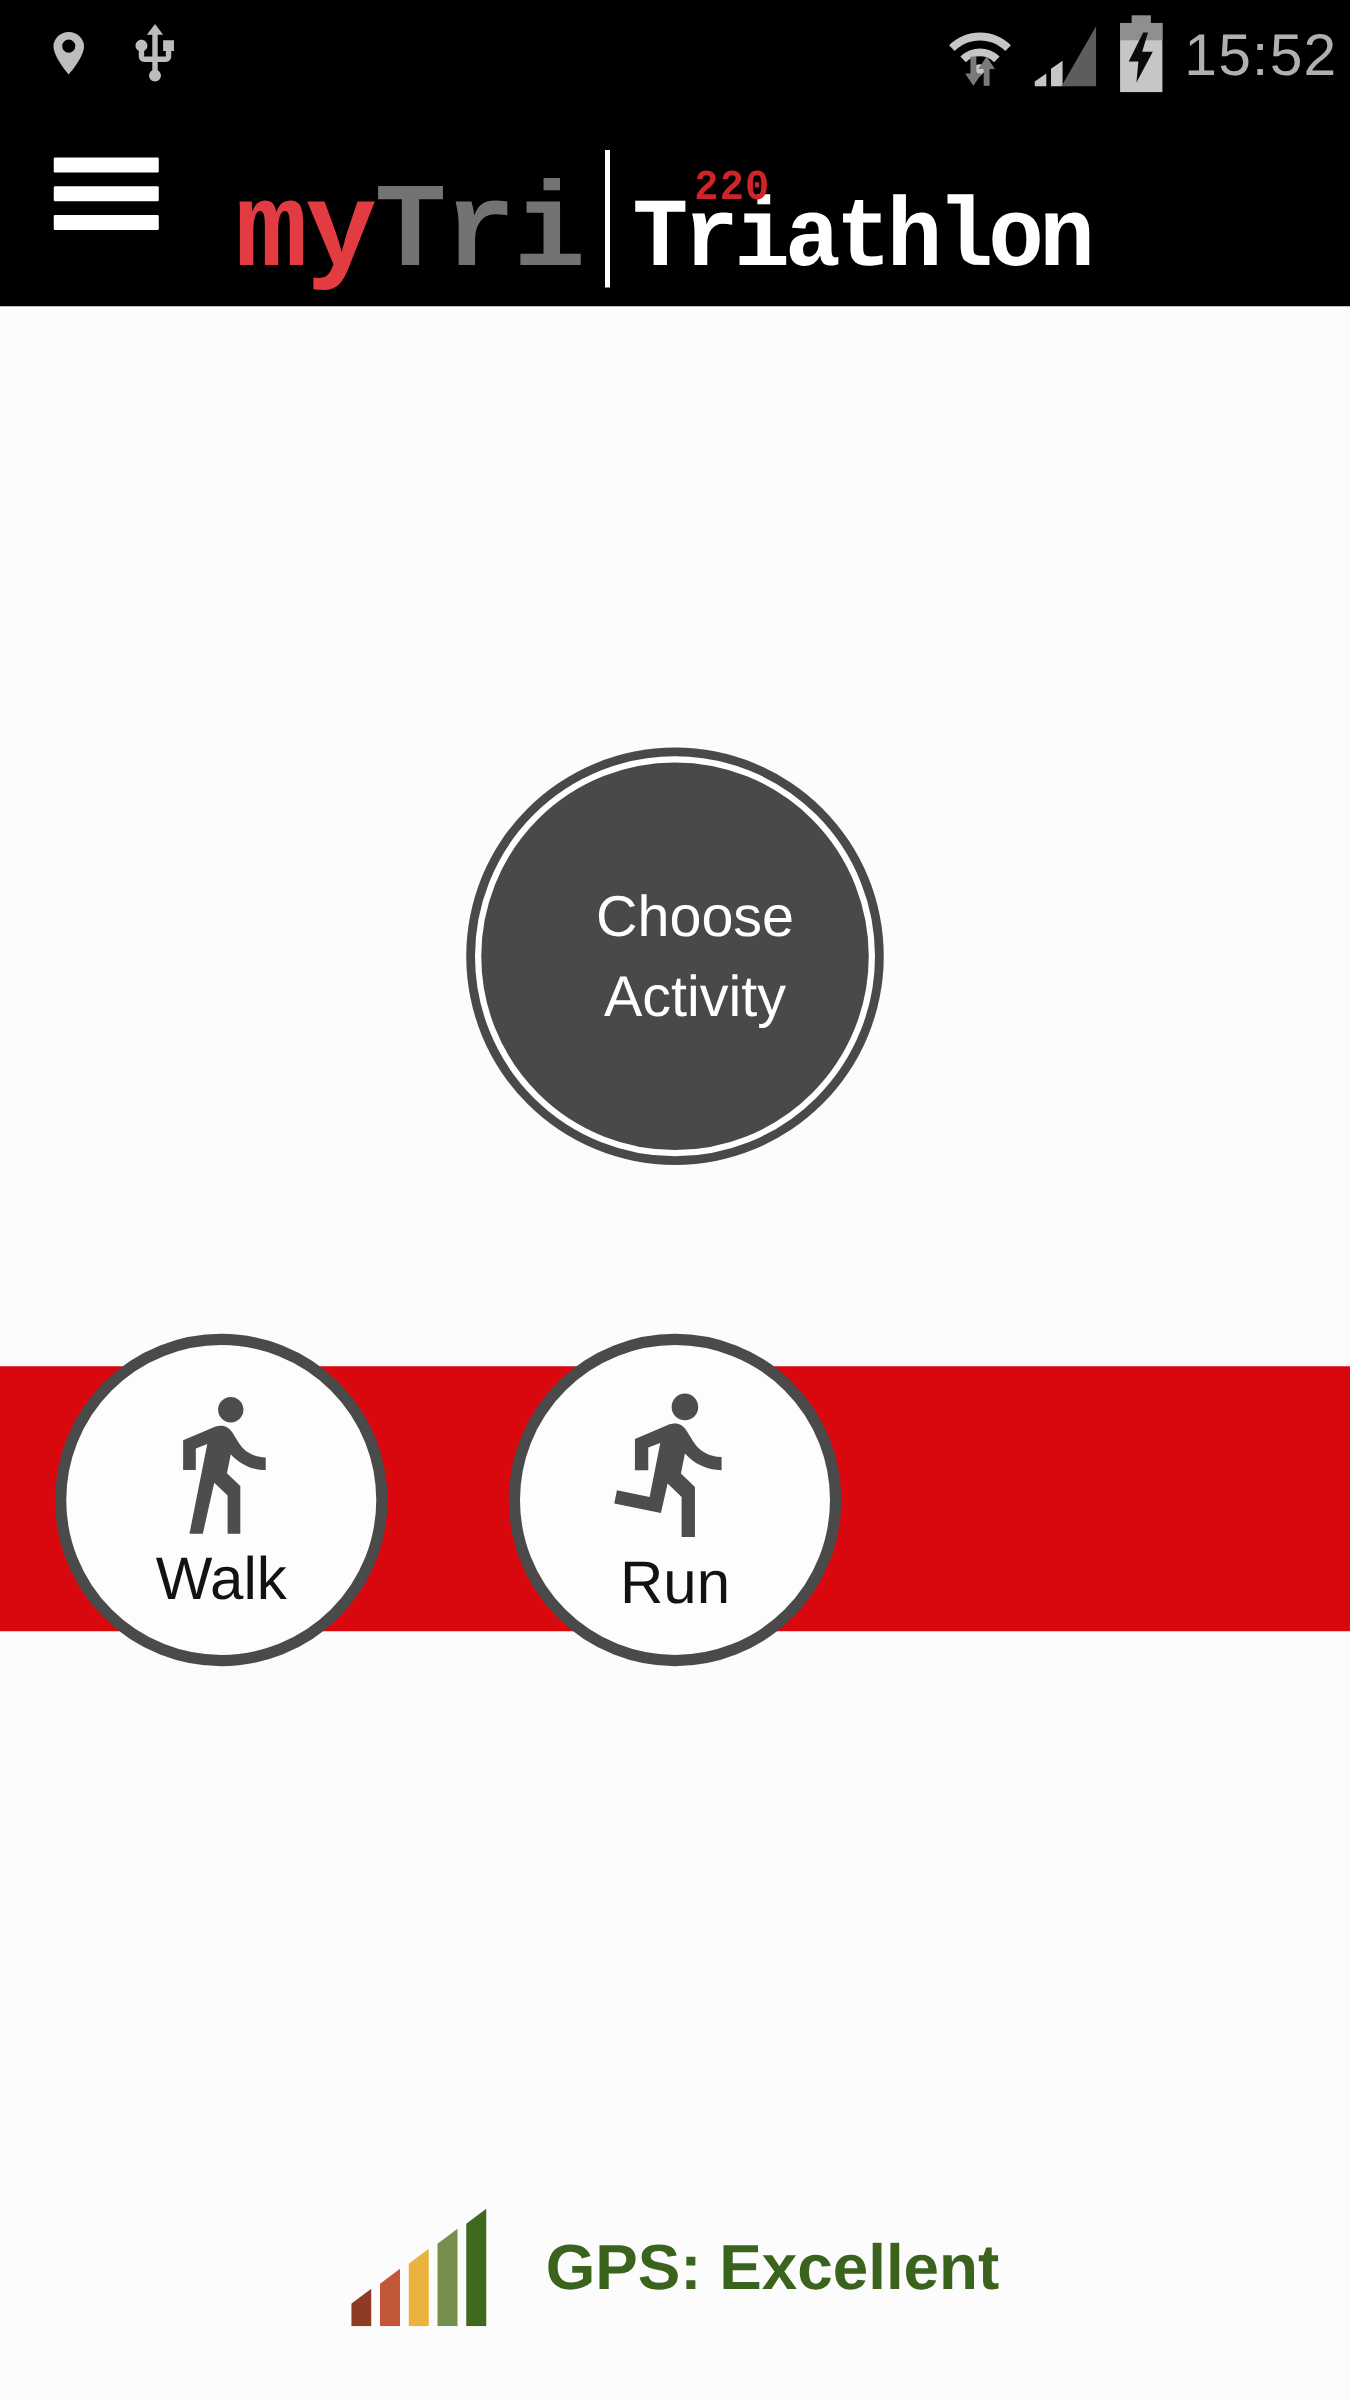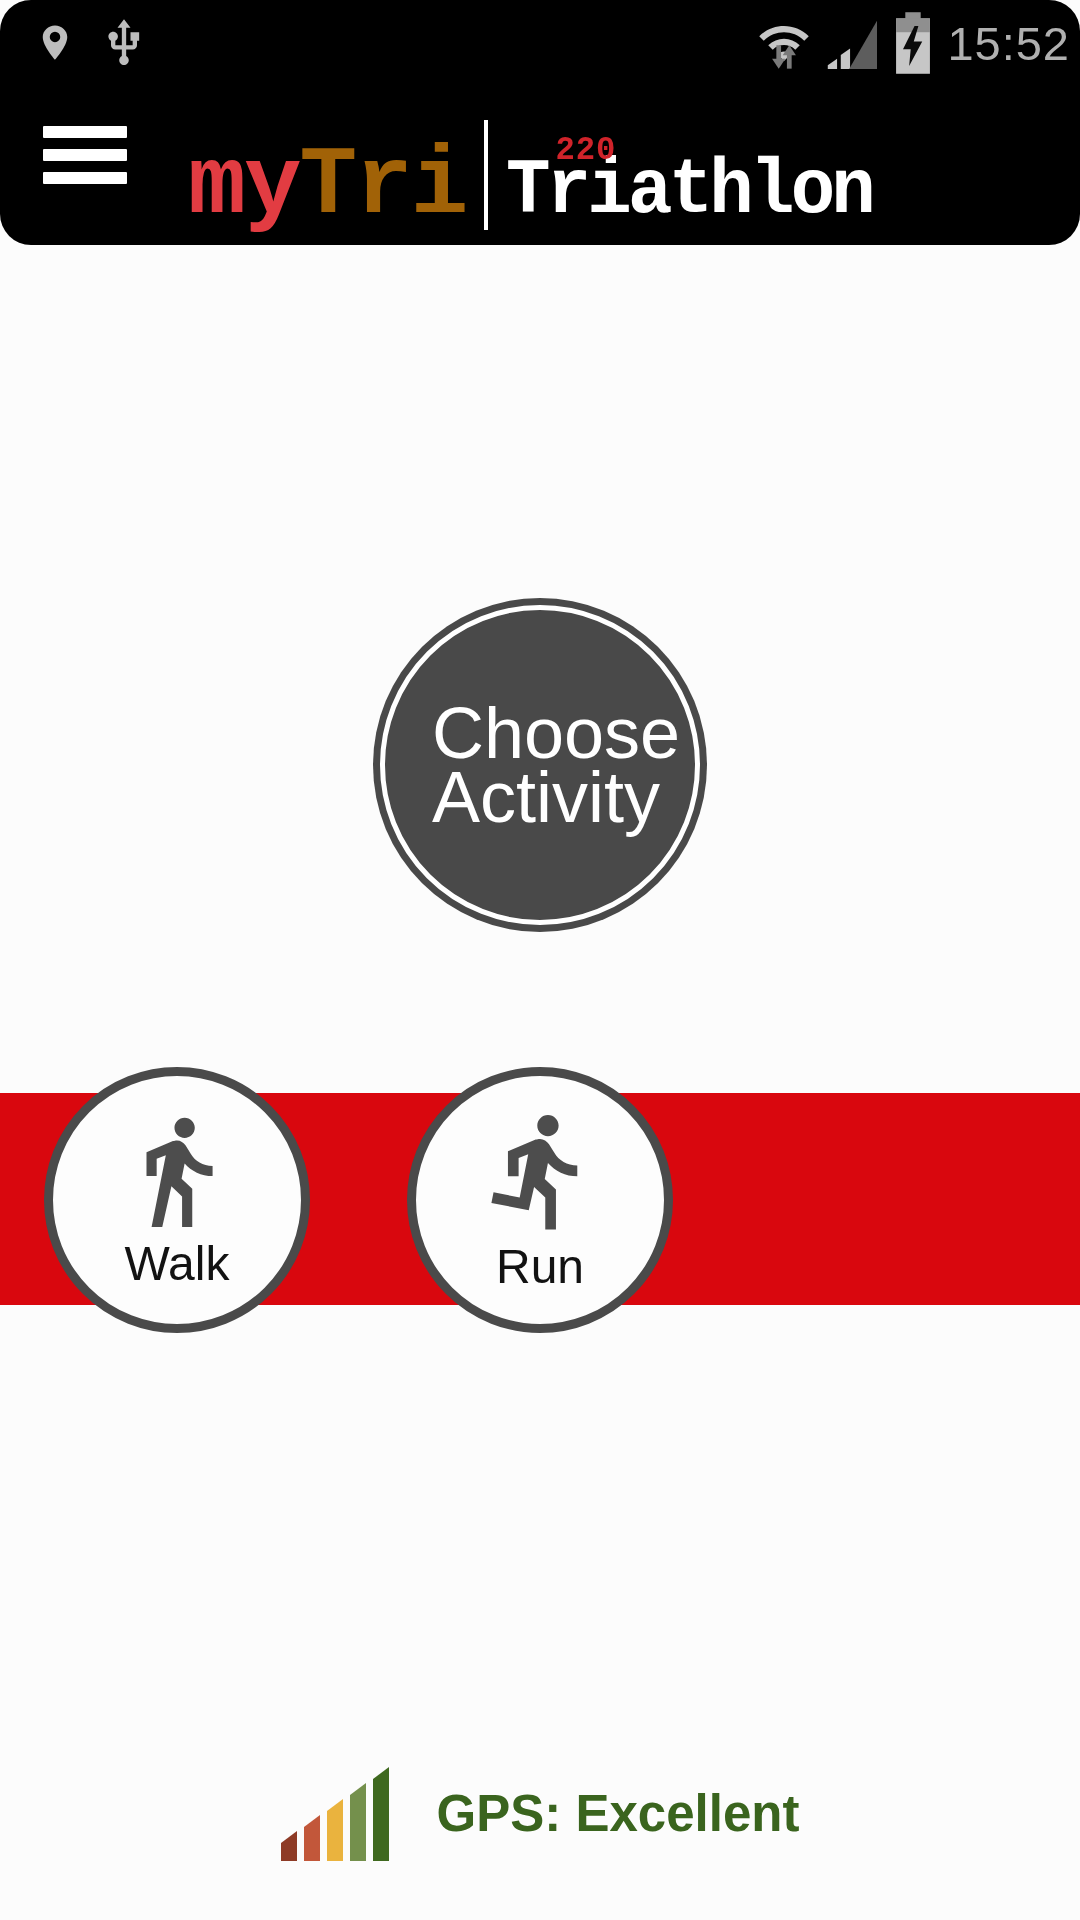--- a/index.html
+++ b/index.html
@@ -1,40 +1,40 @@
 <!DOCTYPE html>
 <html><head>
 <meta charset="utf-8">
 <style>
   html,body{margin:0;padding:0;background:#000;}
   .screen{position:relative;width:1080px;height:1920px;background:#fcfcfc;overflow:hidden;
           font-family:"Liberation Sans","DejaVu Sans",sans-serif;}
   
-  .topbar{position:absolute;top:0;left:0;width:1080px;height:245px;background:#000;border-radius:31px;}
+  .topbar{position:absolute;top:0;left:0;width:1080px;height:245px;background:#000;}
   .status-row{display:flex;align-items:center;height:80px;padding:6px 10px 0 34px;box-sizing:border-box;}
   .status-left{display:flex;align-items:center;gap:22px;}
   .status-spacer{flex:1;}
   .status-right{display:flex;align-items:center;}
   .time{color:#b0b0b0;font-size:47px;margin-left:14px;letter-spacing:1px;}
   .header-row{position:relative;height:165px;}
   .hamburger{position:absolute;left:43px;top:46px;width:84px;cursor:pointer;}
   .hamburger .bar{width:84px;height:12px;background:#fff;margin-bottom:11px;border-radius:1px;}
   .hamburger .bar:last-child{margin-bottom:0;}
   .logo{display:flex;align-items:baseline;justify-content:center;padding-top:22px;font-family:Liberation Mono, monospace;}
   .logo-my{color:#e23c42;font-weight:700;font-size:96px;letter-spacing:-2px;}
-  .logo-tri{color:#a16207;font-weight:700;font-size:96px;letter-spacing:-2px;}
+  .logo-tri{color:#737373;font-weight:700;font-size:96px;letter-spacing:-2px;}
   .logo-sep{width:4px;height:110px;background:#fff;margin:0 18px;position:relative;top:18px;}
   .logo-mag{position:relative;transform:scaleX(0.95);transform-origin:left bottom;}
   .logo-mag-title{color:#fff;font-weight:700;font-size:78px;letter-spacing:-4px;}
   .logo-mag-num{position:absolute;left:52px;top:-16px;color:#d0232a;font-weight:700;font-size:34px;letter-spacing:1px;}
   
   .choose-btn{position:absolute;left:373px;top:598px;width:334px;height:334px;border-radius:50%;
               background:#494949;display:flex;align-items:center;justify-content:center;cursor:pointer;}
   .choose-btn::before{content:"";position:absolute;inset:7px;border:5px solid #fff;border-radius:50%;}
-  .choose-text{color:#fff;font-size:72px;line-height:64px;text-align:left;position:relative;margin-left:32px;}
+  .choose-text{color:#fff;font-size:46px;line-height:64px;text-align:center;position:relative;margin-left:32px;}
   
   .band{position:absolute;left:0;top:1093px;width:1080px;height:212px;background:#d9070e;}
   .activity{position:absolute;top:1067px;width:248px;height:248px;border:9px solid #4a4a4a;border-radius:50%;
             background:#fdfdfd;display:flex;flex-direction:column;align-items:center;justify-content:center;
             cursor:pointer;box-sizing:content-box;}
   .activity.walk{left:44px;}
   .activity.run{left:407px;}
   .activity.cycle{left:769px;}
   .activity .label{font-size:48px;color:#121212;margin-top:4px;}
   

